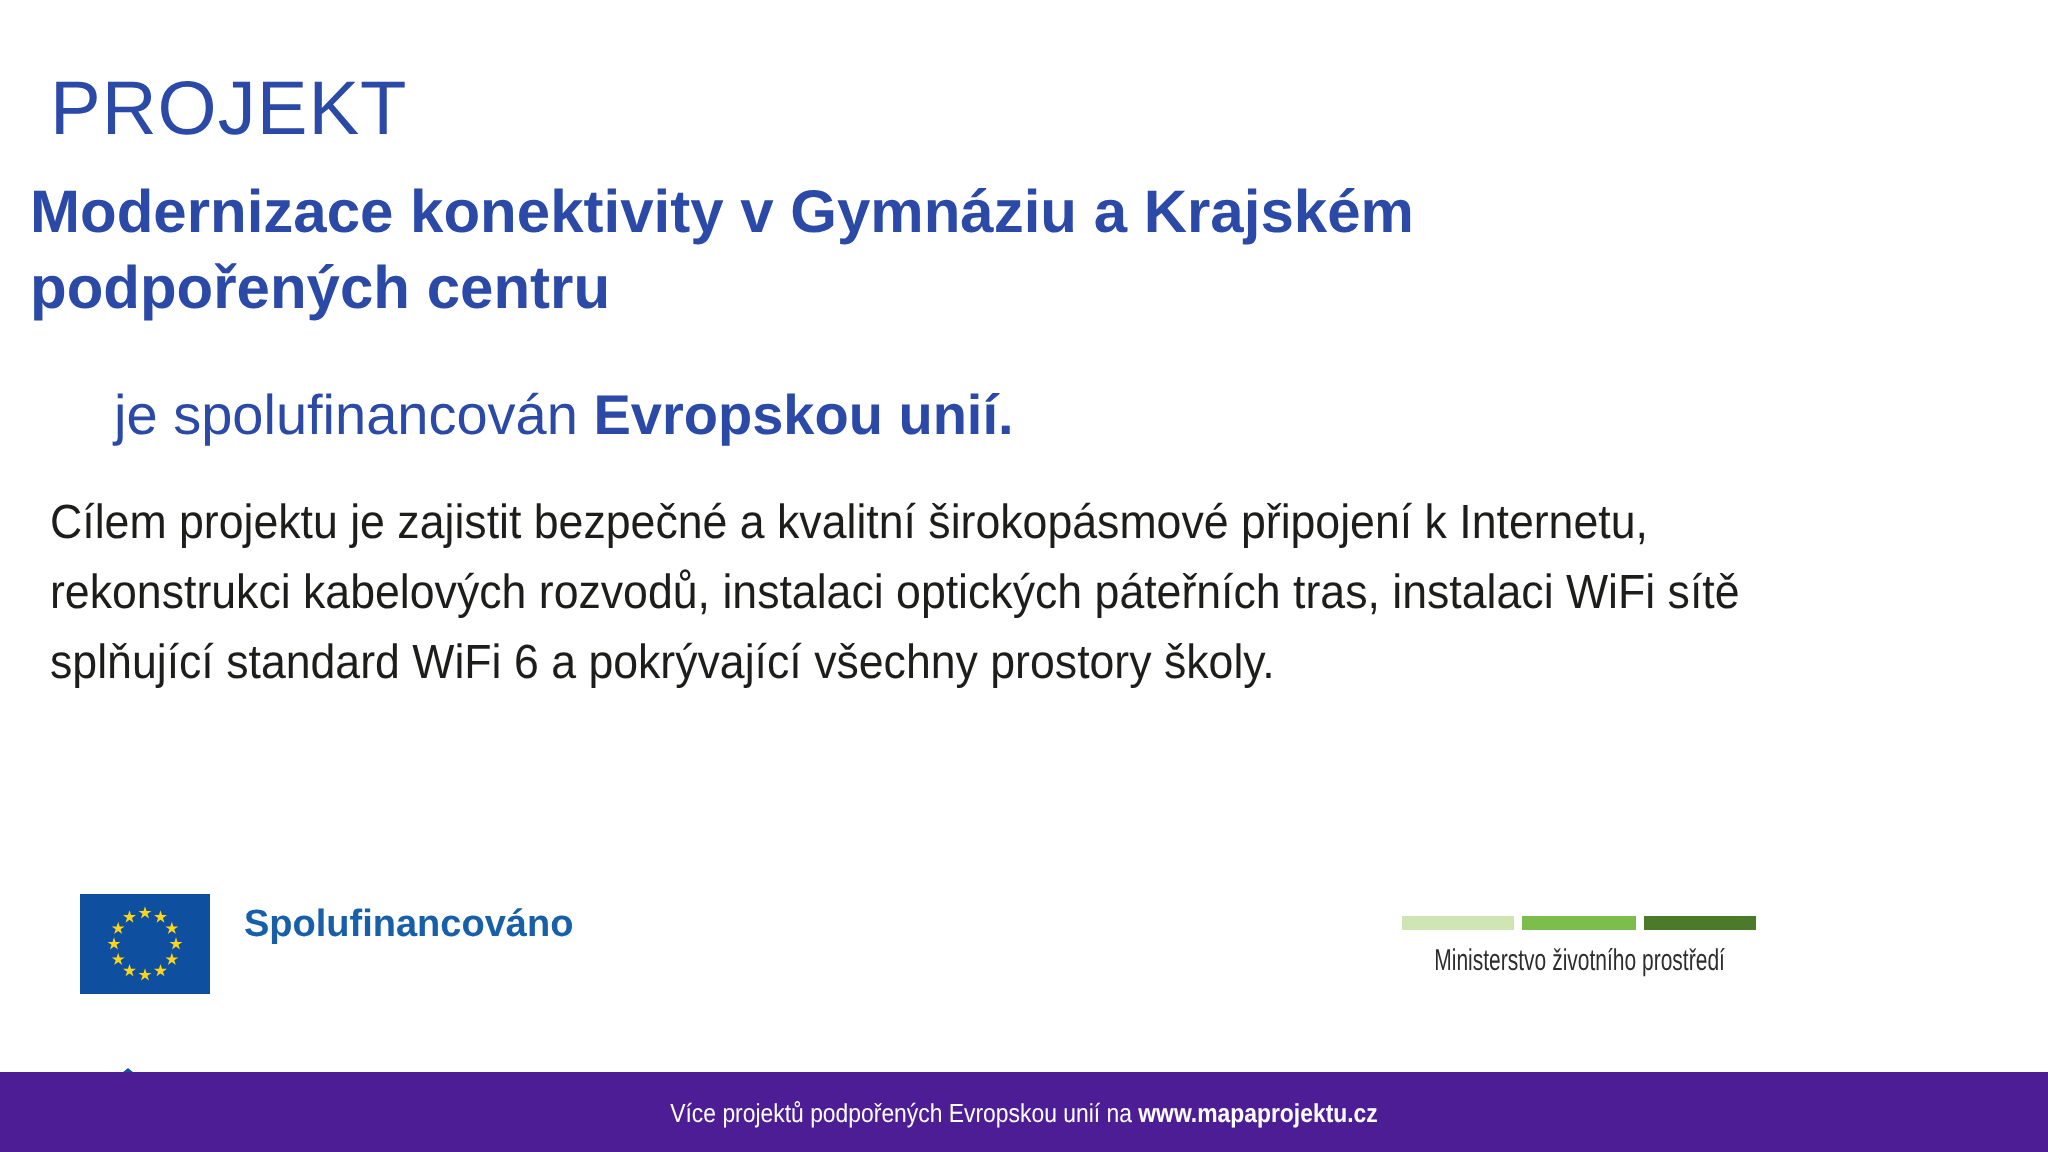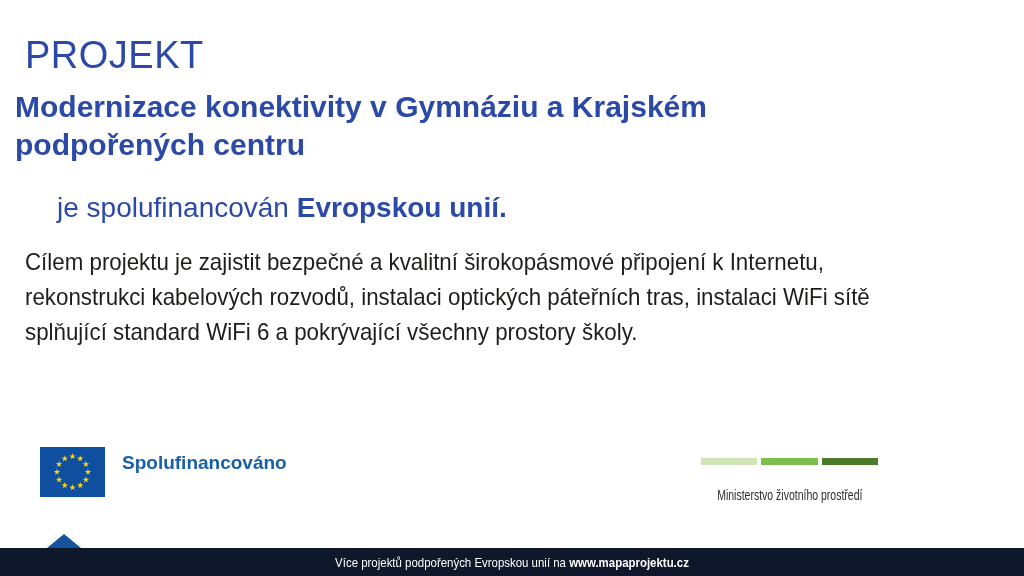--- a/index.html
+++ b/index.html
@@ -37,33 +37,33 @@
     margin-left:17px; padding-top:4px;
     font-size:19px; font-weight:700; color:#1760A9; line-height:23px;
   }
 
   .ministry { position:absolute; left:701px; top:458px; width:177px; }
   .ministry-bars { display:flex; gap:4px; height:7px; }
   .ministry-bars .bar { flex:1; }
   .bar-light { background:#CFE5B4; }
   .bar-mid   { background:#7CBE4C; }
   .bar-dark  { background:#4C7A2B; }
-  .ministry-caption { display:flex; justify-content:center; margin-top:21px; }
+  .ministry-caption { display:flex; justify-content:center; margin-top:7px; }
   .ministry-caption span {
     white-space:nowrap; font-size:15px; color:#2D2D2D; transform:scaleX(0.7);
   }
 
   .footer-triangle {
     position:absolute; bottom:28px; left:47px; width:0; height:0;
     border-left:17px solid transparent; border-right:17px solid transparent;
     border-bottom:14px solid #15549D;
   }
   .footer-bar {
-    position:absolute; left:0; bottom:0; width:100%; height:28px;
-    background:#0f172a; display:flex; align-items:center; justify-content:center;
+    position:absolute; left:0; bottom:0; width:100%; height:40px;
+    background:#4c1d95; display:flex; align-items:center; justify-content:center;
   }
   .footer-note { color:#ffffff; font-size:13px; white-space:nowrap; transform:scaleX(0.88); }
   .footer-note .bold { font-weight:700; }
 </style>
 </head>
 <body>
 
 <div class="slide">
 
   <div class="kicker">PROJEKT</div>

